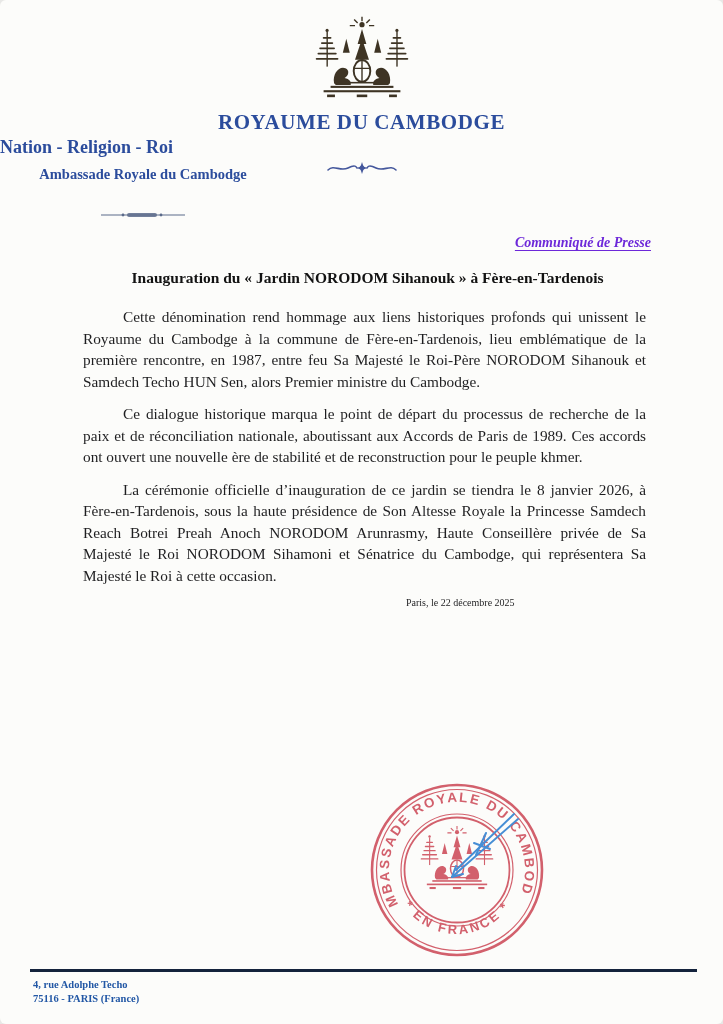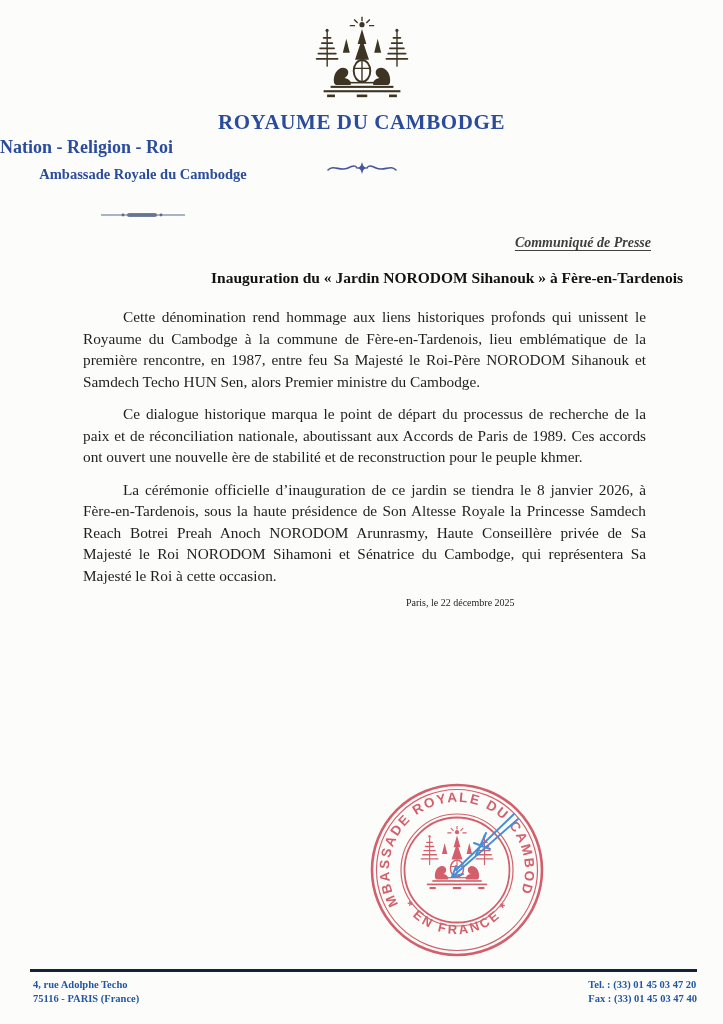--- a/index.html
+++ b/index.html
@@ -1,37 +1,37 @@
 <!DOCTYPE html>
 <html><head>
 <meta charset="utf-8">
 <style>
   html,body { margin:0; padding:0; background:#e8e8e6; }
   .page {
     position:relative; width:723px; height:1024px; margin:0 auto;
     background:#fcfcfa; overflow:hidden;
-    font-family:"Liberation Serif", serif; color:#1e1e20;
+    font-family:"Liberation Serif", serif; color:#1e1e20;border-radius:6px;
   }
   
   .crest { position:absolute; top:16px; left:50%; transform:translateX(-50%);
            width:124px; height:96px; color:#3e3424; }
   .kingdom-title { position:absolute; top:110px; left:0; right:0; text-align:center;
     font-size:21px; font-weight:bold; letter-spacing:0.6px; color:#2b4c9c; }
   .motto { position:absolute; top:137px; left:0; right:0; 
     font-size:18px; font-weight:bold; color:#2b4c9c; }
   .motto-ornament { position:absolute; top:160px; left:50%; transform:translateX(-50%);
     width:76px; height:16px; color:#44579c; }
   .embassy-block { position:absolute; top:166px; left:34px; width:218px;
     text-align:center; font-size:14.5px; font-weight:bold; line-height:1.2; color:#2b4c9c; }
   .embassy-divider { position:absolute; top:210px; left:99px; width:88px; height:10px; color:#5a6a8a; }
   
   .communique { position:absolute; top:235px; right:72px;
-    font-style:italic; font-weight:600; font-size:14px; color:#404040;
+    font-style:italic; font-weight:600; font-size:14px; color:#6d28d9;
     text-decoration:underline; text-underline-offset:3px; }
-  .doc-title { position:absolute; top:269px; left:52px; right:40px; text-align:right;
+  .doc-title { position:absolute; top:269px; left:52px; right:40px; text-align:center;
     font-size:15.5px; font-weight:bold; color:#121212; }
   
   .body-text { position:absolute; top:306px; left:83px; width:563px; }
   .body-text p { margin:0 0 11px 0; text-align:justify; text-indent:40px;
     font-size:15.3px; line-height:21.5px; }
   .dateline { margin-top:7px; padding-left:323px; font-size:10px; text-indent:0; }
   
   .stamp { position:absolute; top:781px; left:368px; width:178px; height:178px; opacity:0.88; }
   
   .footer-rule { position:absolute; top:969px; left:30px; right:26px; height:3px;
@@ -168,18 +168,14 @@
     </g>
   </svg>
 
   <hr class="footer-rule">
 
   <div class="footer-left">
     <div>4, rue Adolphe Techo</div>
     <div>75116 - PARIS (France)</div>
   </div>
 
-  <div class="footer-right">
-    <div>Tel. : (33) 01 45 03 47 20</div>
-    <div>Fax : (33) 01 45 03 47 40</div>
-  </div>
 
 </div>
 
 </body></html>

